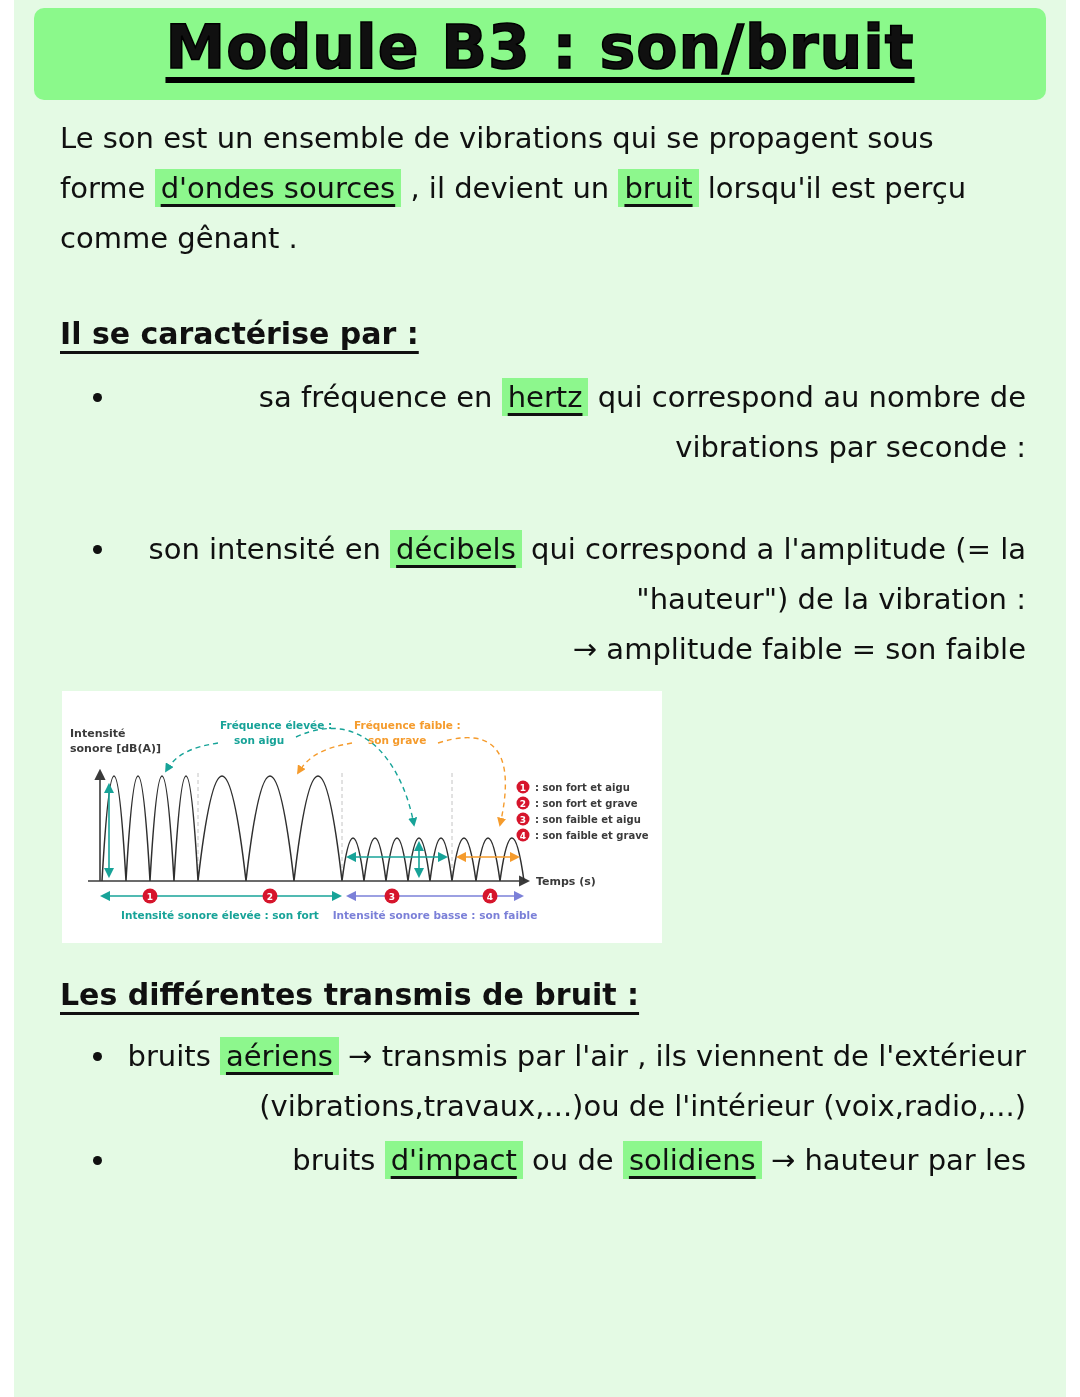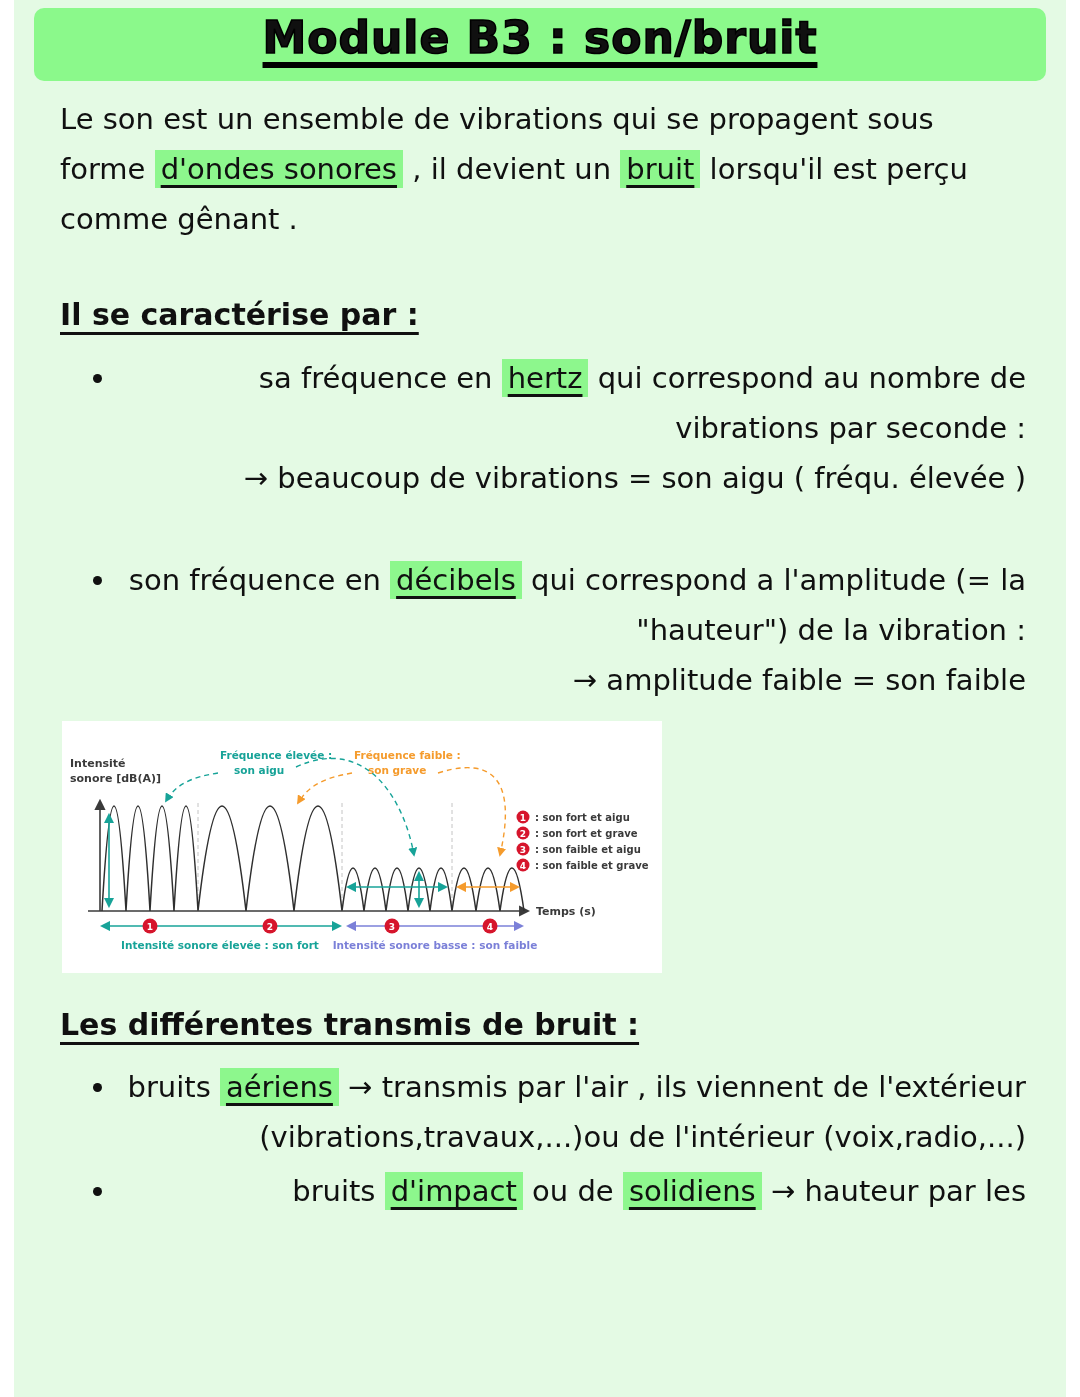--- a/index.html
+++ b/index.html
@@ -15,21 +15,21 @@
     background:var(--page_bg, #e4fae4);
   }
   .title-box {
     margin:8px 20px 14px 20px;
     background:var(--title_bg, #8bf98b);
     border-radius:10px;
     text-align:center;
     padding:4px 0 18px 0;
   }
   .title-box h1 {
-    font-size:44px; font-weight:bold; letter-spacing:1px;
+    font-size:60px; font-weight:bold; letter-spacing:1px;
     -webkit-text-stroke:1.6px #000;
     text-decoration:underline; text-decoration-thickness:6px; text-underline-offset:9px;
     font-family:"DejaVu Sans", sans-serif;
   }
   .content { padding:0 40px 0 46px; font-size:29px; line-height:1.72; }
   .hl {
     background:var(--highlight, #8bf98b);
     padding:2px 6px;
     text-decoration:underline; text-decoration-thickness:2.5px; text-underline-offset:6px;
   }
@@ -75,31 +75,30 @@
 <body>
 
 <div class="page">
 
   <div class="title-box">
     <h1>Module B3 : son/bruit</h1>
   </div>
 
   <div class="content">
 
-    <p><span>Le son est un ensemble de vibrations qui se propagent sous forme </span><span class="hl">d'ondes sonores</span><span> , il devient un </span><span class="hl">bruit</span><span> lorsqu'il est perçu comme gênant .</span></p>
+    <p><span>Le son est un ensemble de vibrations qui se propagent sous forme </span><span class="hl">d'ondes sources</span><span> , il devient un </span><span class="hl">bruit</span><span> lorsqu'il est perçu comme gênant .</span></p>
 
     <h2 class="heading">Il se caractérise par :</h2>
 
     <ul class="bullets">
       <li>
         <span>sa fréquence en </span><span class="hl">hertz</span><span> qui correspond au nombre de vibrations par seconde :</span>
-        <div class="subline">→ beaucoup de vibrations = son aigu ( fréqu. élevée )</div>
       </li>
       <li class="gap-top">
-        <span>son fréquence en </span><span class="hl">décibels</span><span> qui correspond a l'amplitude (= la "hauteur") de la vibration :</span>
+        <span>son intensité en </span><span class="hl">décibels</span><span> qui correspond a l'amplitude (= la "hauteur") de la vibration :</span>
         <div class="subline">→ amplitude faible = son faible</div>
       </li>
     </ul>
 
     <figure class="figure">
       <svg viewBox="0 0 600 252" width="600" height="252">
         <defs>
           <marker id="ah-dark" viewBox="0 0 10 10" refX="8" refY="5" markerWidth="7" markerHeight="7" orient="auto-start-reverse">
               <path class="f-dark" d="M0,0 L10,5 L0,10 z"></path>
             </marker>

